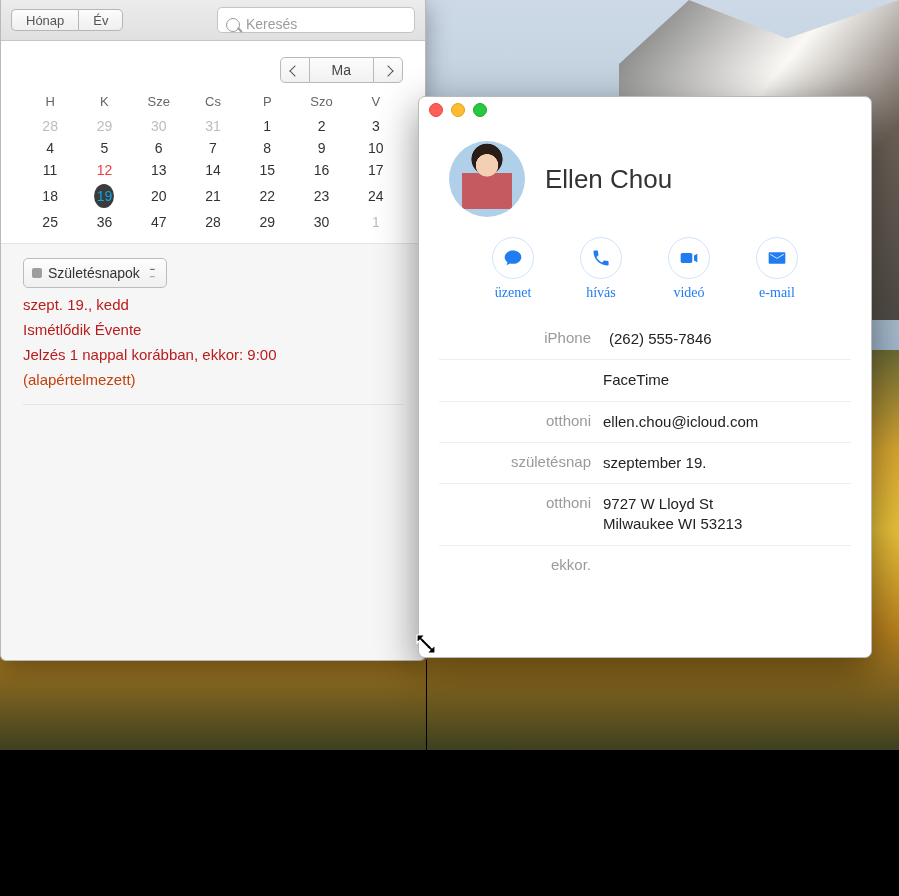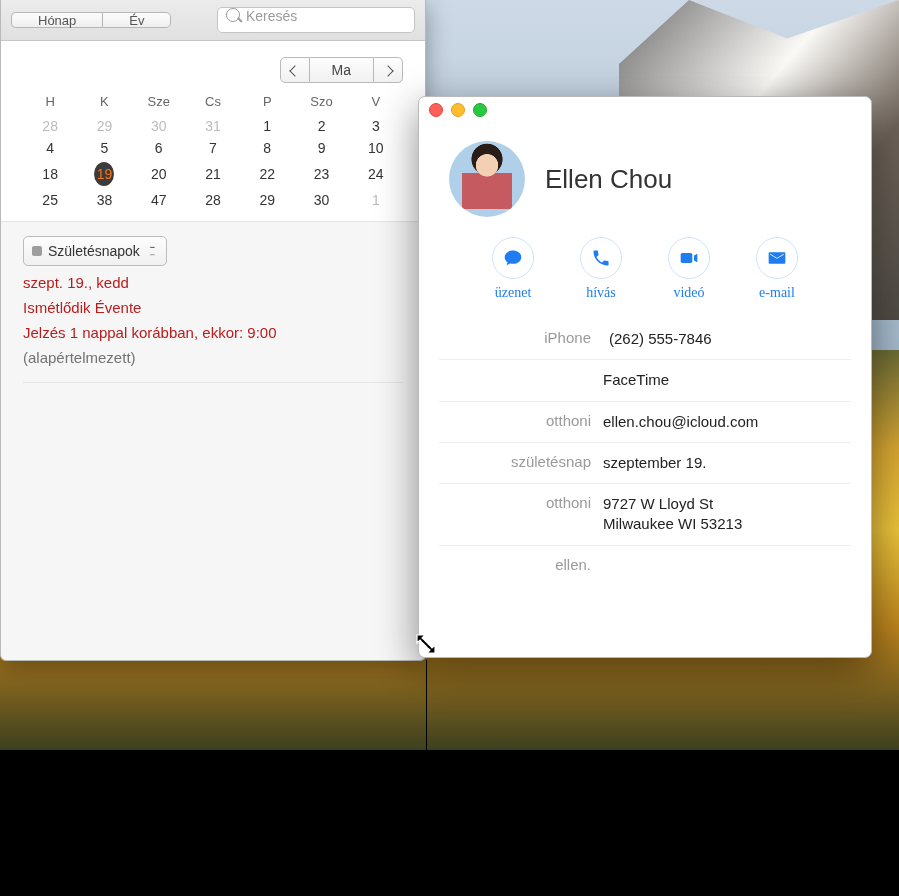--- a/index.html
+++ b/index.html
@@ -37,28 +37,28 @@
     border-radius:0 0 6px 6px;
   }
   .toolbar{
     height:40px;
     background:linear-gradient(#ececec,#e0e0e0);
     border-bottom:1px solid #c6c6c6;
     display:flex;align-items:center;padding:0 10px;gap:0;
   }
   .seg{display:flex;}
   .seg button{
-    height:16px;border:1px solid #b6b6b6;background:linear-gradient(#fcfcfc,#efefef);
-    font-size:13px;color:#555;padding:0 26px;cursor:default;
+    height:22px;border:1px solid #b6b6b6;background:linear-gradient(#fcfcfc,#efefef);
+    font-size:13px;color:#555;padding:0 14px;cursor:default;
   }
   .seg button:first-child{border-radius:5px 0 0 5px;border-right:none;}
   .seg button:last-child{border-radius:0 5px 5px 0;}
   .search{
     margin-left:auto;width:180px;height:24px;border:1px solid #c4c4c4;border-radius:5px;
-    background:#fff;display:flex;align-items:flex-start;padding:0 8px;color:#9c9c9c;font-size:14px;gap:6px;
+    background:#fff;display:flex;align-items:flex-end;padding:0 8px;color:#9c9c9c;font-size:14px;gap:6px;
   }
   .mag{width:12px;height:12px;border:1.5px solid #9c9c9c;border-radius:50%;position:relative;}
   .mag::after{content:"";position:absolute;width:6px;height:1.5px;background:#9c9c9c;left:10px;top:10px;transform:rotate(45deg);}
 
   .cal-body{padding:16px 22px 10px;background:#fff;}
   .nav{display:flex;justify-content:flex-end;margin-bottom:10px;}
   .nav .grp{display:flex;}
   .nav button{
     height:26px;border:1px solid #b9b9b9;background:linear-gradient(#fdfdfd,#f1f1f1);
     font-size:14px;color:#444;padding:0 12px;cursor:default;
@@ -68,39 +68,39 @@
   .nav .next{border-radius:0 5px 5px 0;padding:0 10px;}
   .arrow{display:inline-block;width:7px;height:7px;border-top:1.6px solid #555;border-right:1.6px solid #555;}
   .arrow.l{transform:rotate(-135deg);}
   .arrow.r{transform:rotate(45deg);}
 
   table.month{width:100%;border-collapse:collapse;table-layout:fixed;}
   table.month th{font-weight:400;color:#666;font-size:13px;padding-bottom:6px;}
   table.month td{text-align:center;font-size:14px;color:#333;padding:3px 0;}
   table.month td.other{color:#bcbcbc;}
   table.month td.red{color:#ec4048;}
-  table.month td .sel{display:inline-block;width:20px;height:24px;line-height:24px;border-radius:50%;background:#3b3b3b;color:#f97316;}
+  table.month td .sel{display:inline-block;width:20px;height:24px;line-height:24px;border-radius:50%;background:#3b3b3b;color:#0ea5e9;}
 
   .event{padding:14px 22px 16px;border-top:1px solid #e4e4e4;}
   .ev-head{display:flex;align-items:flex-start;gap:12px;}
   .ev-title{font-size:20px;font-weight:600;color:#333;line-height:1.2;flex:1;}
   .select{
     height:28px;border:1px solid #bcbcbc;border-radius:5px;background:linear-gradient(#fdfdfd,#f0f0f0);
     font-size:14px;padding:0 26px 0 8px;display:flex;align-items:center;position:relative;white-space:nowrap;
   }
   .select .dot{width:10px;height:10px;border-radius:2px;background:#9d9d9d;margin-right:6px;}
   .select::after{content:"";position:absolute;right:9px;top:50%;width:9px;height:9px;
     background:
       linear-gradient(#666,#666) 0 0/100% 1.5px no-repeat,
       linear-gradient(#666,#666) 0 100%/100% 1.5px no-repeat;
     clip-path:polygon(15% 0,85% 0,50% 35%,50% 65%,85% 100%,15% 100%,50% 65%,50% 35%);
     transform:translateY(-50%);
   }
   .ev-line{font-size:15px;color:#b91c1c;margin-top:8px;}
-  .ev-line.muted{color:#737373;}
+  .ev-line.muted{color:#c2410c;}
   .divider{height:1px;background:#e4e4e4;margin:16px 0;}
   .link{color:#1f6fe5;text-decoration:underline;font-size:15px;}
 
   
   .contact-window{
     position:absolute;left:418px;top:96px;width:452px;height:560px;
     background:#fff;border:1px solid #b9b9b9;border-radius:7px;
     box-shadow:0 12px 40px rgba(0,0,0,.45);
     overflow:hidden;
   }
@@ -194,31 +194,40 @@
           <tr>
             <td>4</td>
             <td>5</td>
             <td>6</td>
             <td>7</td>
             <td>8</td>
             <td>9</td>
             <td>10</td>
           </tr>
           <tr>
+            <td>11</td>
+            <td class="red">12</td>
+            <td>13</td>
+            <td>14</td>
+            <td>15</td>
+            <td>16</td>
+            <td>17</td>
+          </tr>
+          <tr>
             <td>18</td>
             <td><span class="sel">19</span></td>
             <td>20</td>
             <td>21</td>
             <td>22</td>
             <td>23</td>
             <td>24</td>
           </tr>
           <tr>
             <td>25</td>
-            <td>38</td>
+            <td>36</td>
             <td>47</td>
             <td>28</td>
             <td>29</td>
             <td>30</td>
             <td class="other">1</td>
           </tr>
         </tbody>
     </table>
   </div>
 
@@ -297,21 +306,21 @@
       <div class="row">
         <div class="lbl">születésnap</div>
         <div class="val" style="white-space: pre-line;">szeptember 19.</div>
       </div>
       <div class="row">
         <div class="lbl">otthoni</div>
         <div class="val" style="white-space: pre-line;">9727 W Lloyd St
 Milwaukee WI 53213</div>
       </div>
       <div class="row">
-        <div class="lbl">ellen.</div>
+        <div class="lbl">ekkor.</div>
         <div class="val" style="white-space: pre-line;"></div>
       </div>
     </div>
 </div>
 
 <div class="resize-cursor">
   <svg viewBox="0 0 24 24">
       <g fill="#000" stroke="#fff" stroke-width="1.2">
     <path d="M3 3h8l-3 3 3 3-2 2-3-3-3 3z"></path>
     <path d="M21 21h-8l3-3-3-3 2-2 3 3 3-3z"></path>

